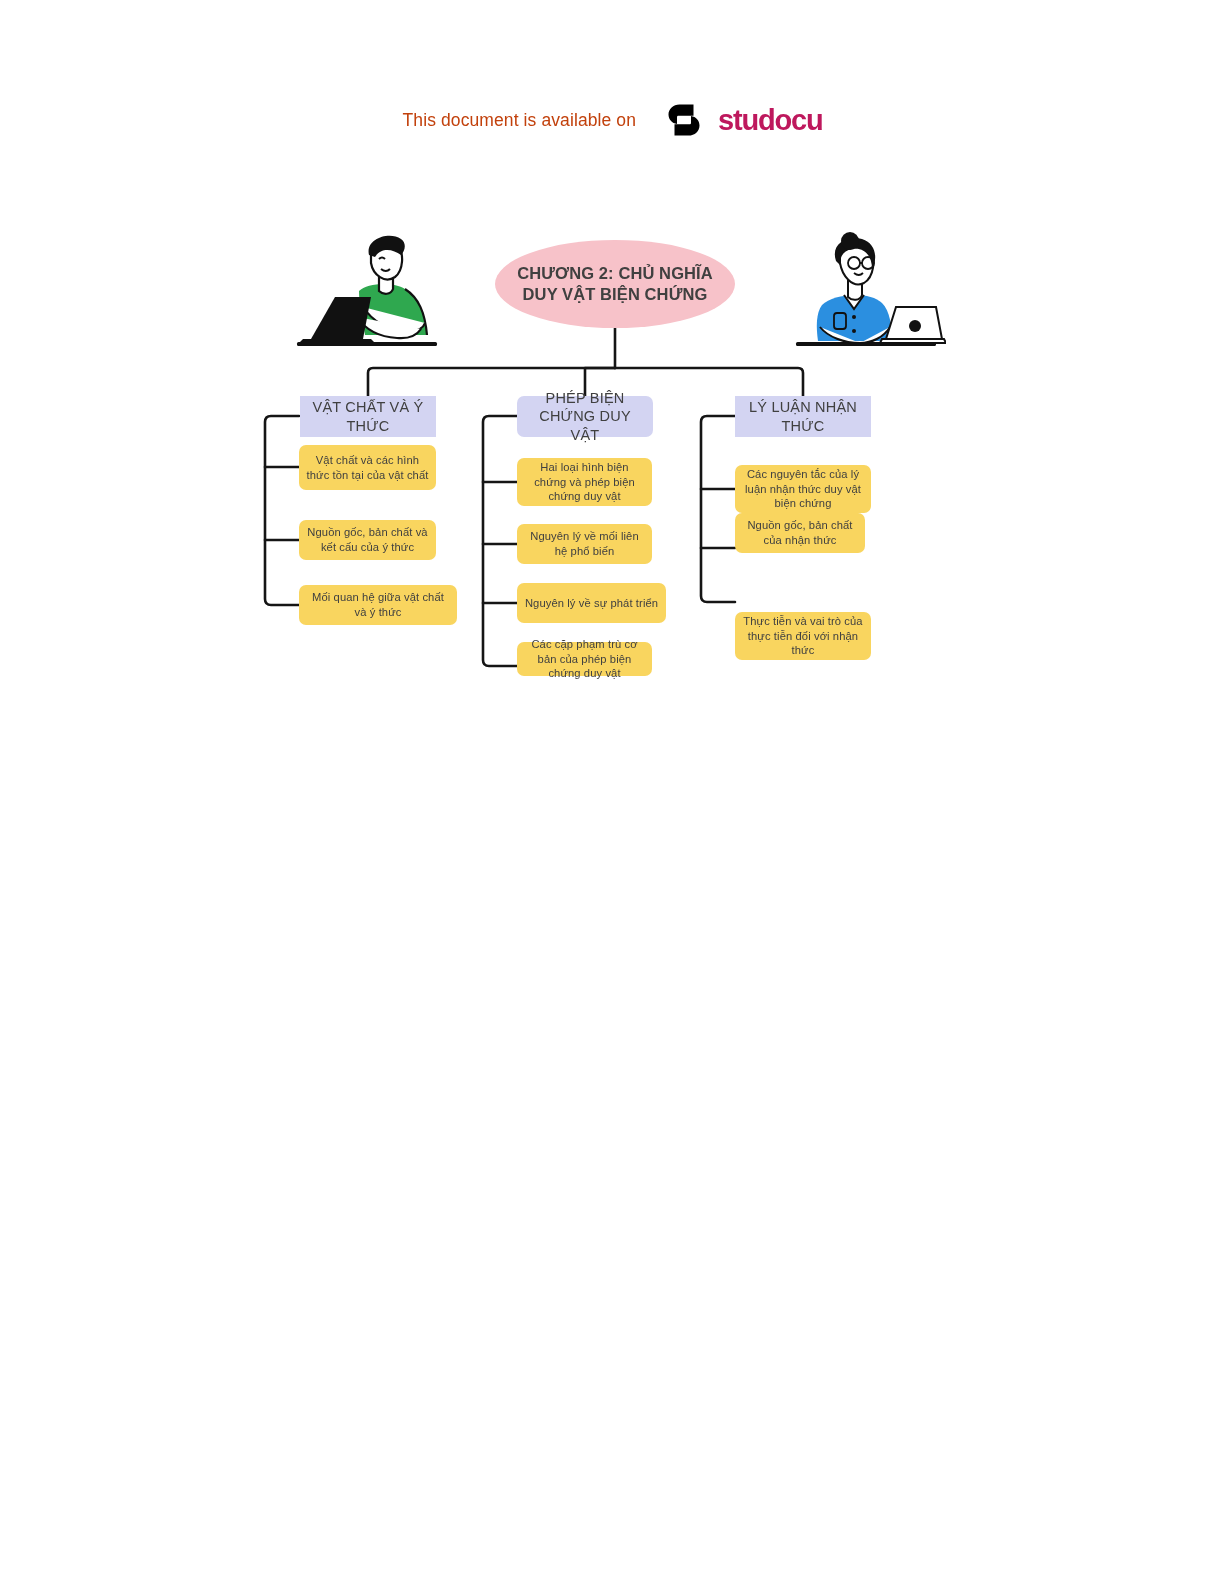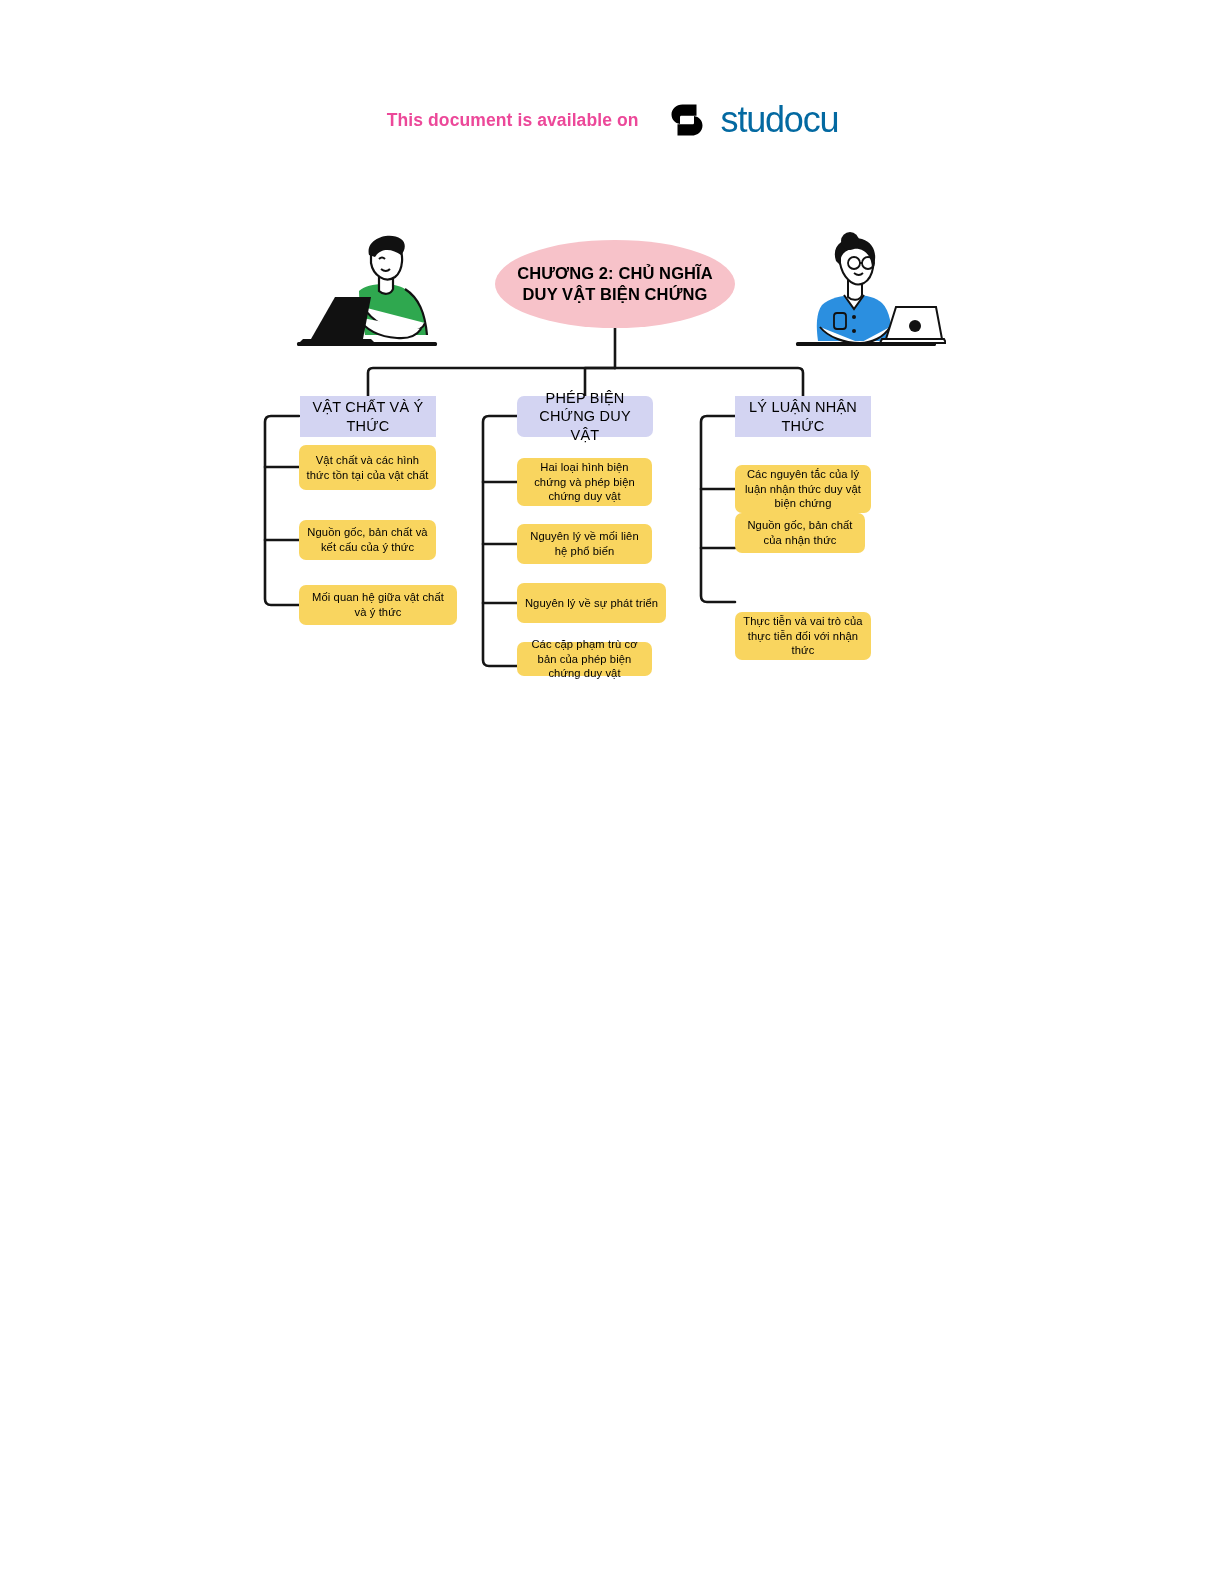--- a/index.html
+++ b/index.html
@@ -26,34 +26,34 @@
     left: 0;
     top: 96px;
     width: 1225px;
     display: flex;
     align-items: center;
     justify-content: center;
     gap: 24px;
   }
   .banner-text {
     font-size: 17.5px;
-    font-weight: 700;
-    color: #ec4899;
+    font-weight: 400;
+    color: #c2410c;
     letter-spacing: 0.1px;
     white-space: nowrap;
   }
   .banner-logo {
     display: flex;
     align-items: center;
     gap: 10px;
   }
   .banner-wordmark {
-    font-size: 36px;
-    font-weight: 400;
-    color: #0369a1;
+    font-size: 29px;
+    font-weight: 700;
+    color: #be185d;
     letter-spacing: -1.2px;
     line-height: 1;
   }
 
   
   .illus {
     position: absolute;
   }
   .illus-left  { left: 293px; top: 231px; }
   .illus-right { left: 786px; top: 231px; }
@@ -69,21 +69,21 @@
   }
 
   
   .node {
     position: absolute;
     box-sizing: border-box;
     display: flex;
     align-items: center;
     justify-content: center;
     text-align: center;
-    color: #000000;
+    color: #404040;
   }
 
   .root-node {
     left: 495px;
     top: 240px;
     width: 240px;
     height: 88px;
     border-radius: 50%;
     background: #F7C2C9;
     font-size: 16.5px;

